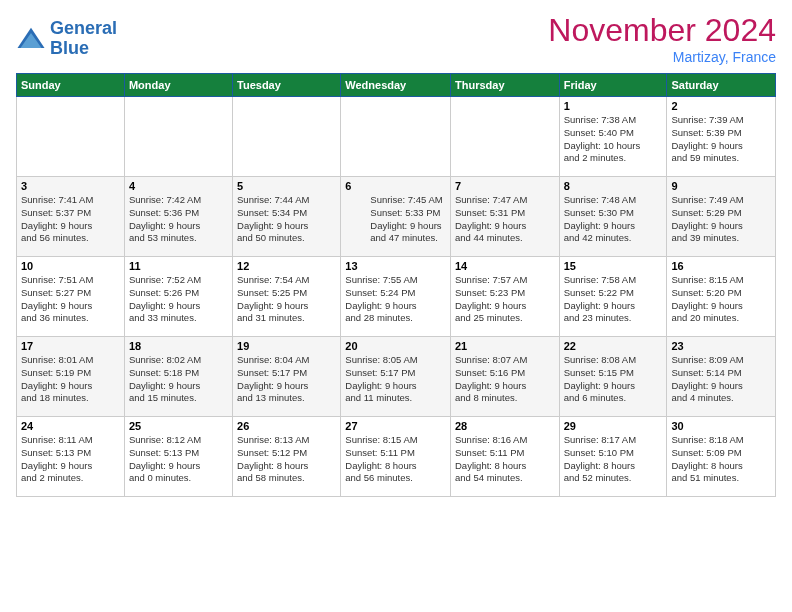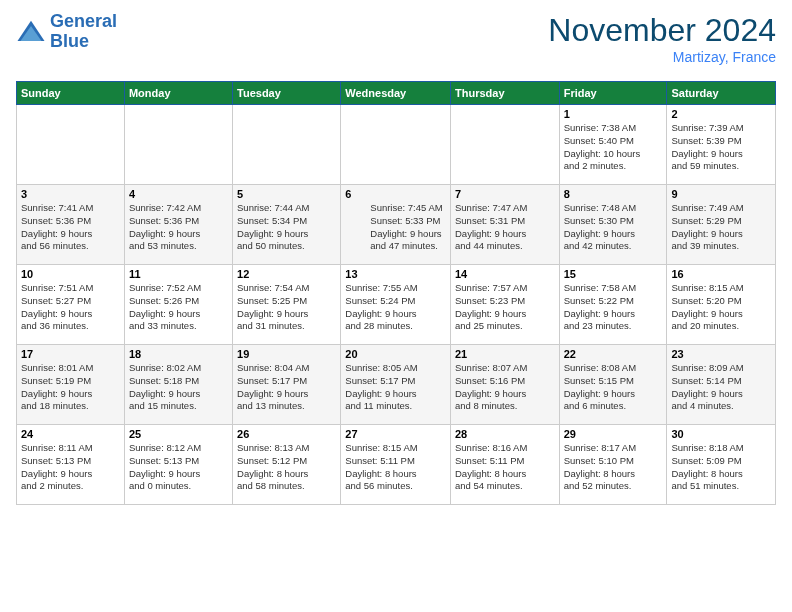--- a/index.html
+++ b/index.html
@@ -11,22 +11,22 @@
       overflow: hidden;
     }
     .page {
       width: 792px;
       height: 612px;
       padding: 12px 16px;
     }
     .header {
       display: flex;
       justify-content: space-between;
-      align-items: flex-start;
-      margin-bottom: 16px;
+      align-items: center;
+      margin-bottom: 8px;
     }
     .logo {
       display: flex;
       align-items: center;
       gap: 4px;
     }
     .logo-text {
       font-size: 18px;
       font-weight: bold;
       color: #333;
@@ -38,21 +38,21 @@
     .logo-icon {
       width: 30px;
       height: 30px;
     }
     .title-block {
       text-align: right;
     }
     .month-title {
       font-size: 32px;
       font-weight: normal;
-      color: #0c4a6e;
+      color: #be185d;
     }
     .location {
       font-size: 14px;
       color: #3b82f6;
     }
     .calendar {
       width: 100%;
       border-collapse: collapse;
       font-size: 10px;
     }
@@ -143,21 +143,21 @@
             <div class="day-info" style="white-space: pre-line;">Sunrise: 7:39 AM
 Sunset: 5:39 PM
 Daylight: 9 hours
 and 59 minutes.</div>
           </td>
         </tr>
         <tr>
           <td>
             <span class="day-number">3</span>
             <div class="day-info" style="white-space: pre-line;">Sunrise: 7:41 AM
-Sunset: 5:36 PM
+Sunset: 5:37 PM
 Daylight: 9 hours
 and 56 minutes.</div>
           </td>
           <td>
             <span class="day-number">4</span>
             <div class="day-info" style="white-space: pre-line;">Sunrise: 7:42 AM
 Sunset: 5:36 PM
 Daylight: 9 hours
 and 53 minutes.</div>
           </td>

